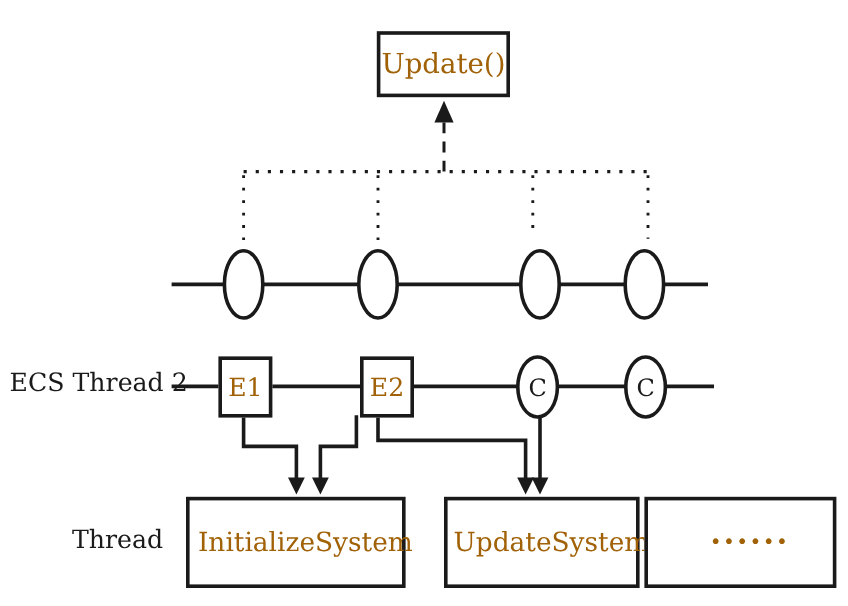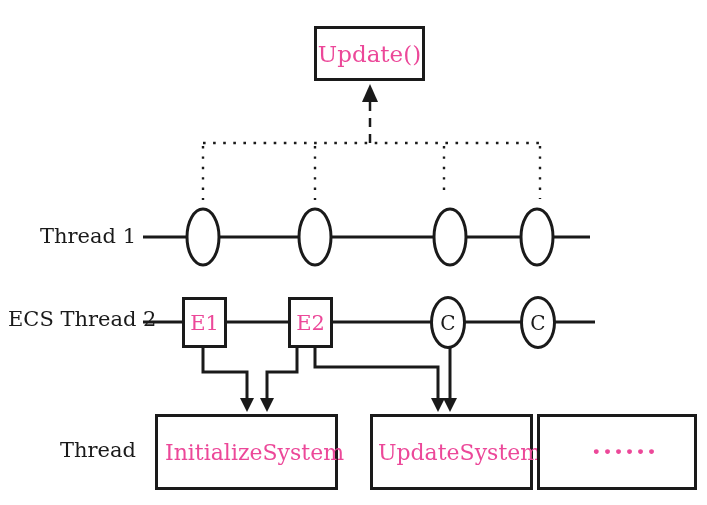--- a/index.html
+++ b/index.html
@@ -24,27 +24,27 @@
   }
   .node {
     position: absolute;
     box-sizing: border-box;
     border: 3px solid #1a1a1a;
     background: #ffffff;
     display: flex;
     align-items: center;
     justify-content: center;
     font-size: 21px;
-    color: #ec4899;
+    color: #a16207;
     white-space: nowrap;
   }
   .update-box { left: 314px; top: 26px; width: 111px; height: 55px; font-size: 23px; }
   .event-box  { width: 45px; height: 51px; top: 297px; }
   .e1 { left: 182px; }
-  .e2 { left: 288px; }
+  .e2 { left: 300px; }
   .comp-circle {
     position: absolute;
     box-sizing: border-box;
     border: 3px solid #1a1a1a;
     border-radius: 50%;
     background: #ffffff;
     width: 36px; height: 53px; top: 296px;
     display: flex; align-items: center; justify-content: center;
     font-size: 20px; color: #1a1a1a;
   }
@@ -89,21 +89,20 @@
     <polygon points="438,412 431,398 445,398" fill="#1a1a1a"></polygon>
 
     <path d="M450 348 V399" fill="none" stroke="#1a1a1a" stroke-width="3"></path>
     <polygon points="450,412 443,398 457,398" fill="#1a1a1a"></polygon>
   </svg>
 
   <div class="node update-box">
     <span>Update()</span>
   </div>
 
-  <div class="label" style="top: 224px;">Thread 1</div>
   <div class="label" style="top: 307px;">ECS Thread 2</div>
   <div class="label" style="top: 438px;">Thread</div>
 
   <div class="node event-box e1">
     <span>E1</span>
   </div>
   <div class="node event-box e2">
     <span>E2</span>
   </div>
 

